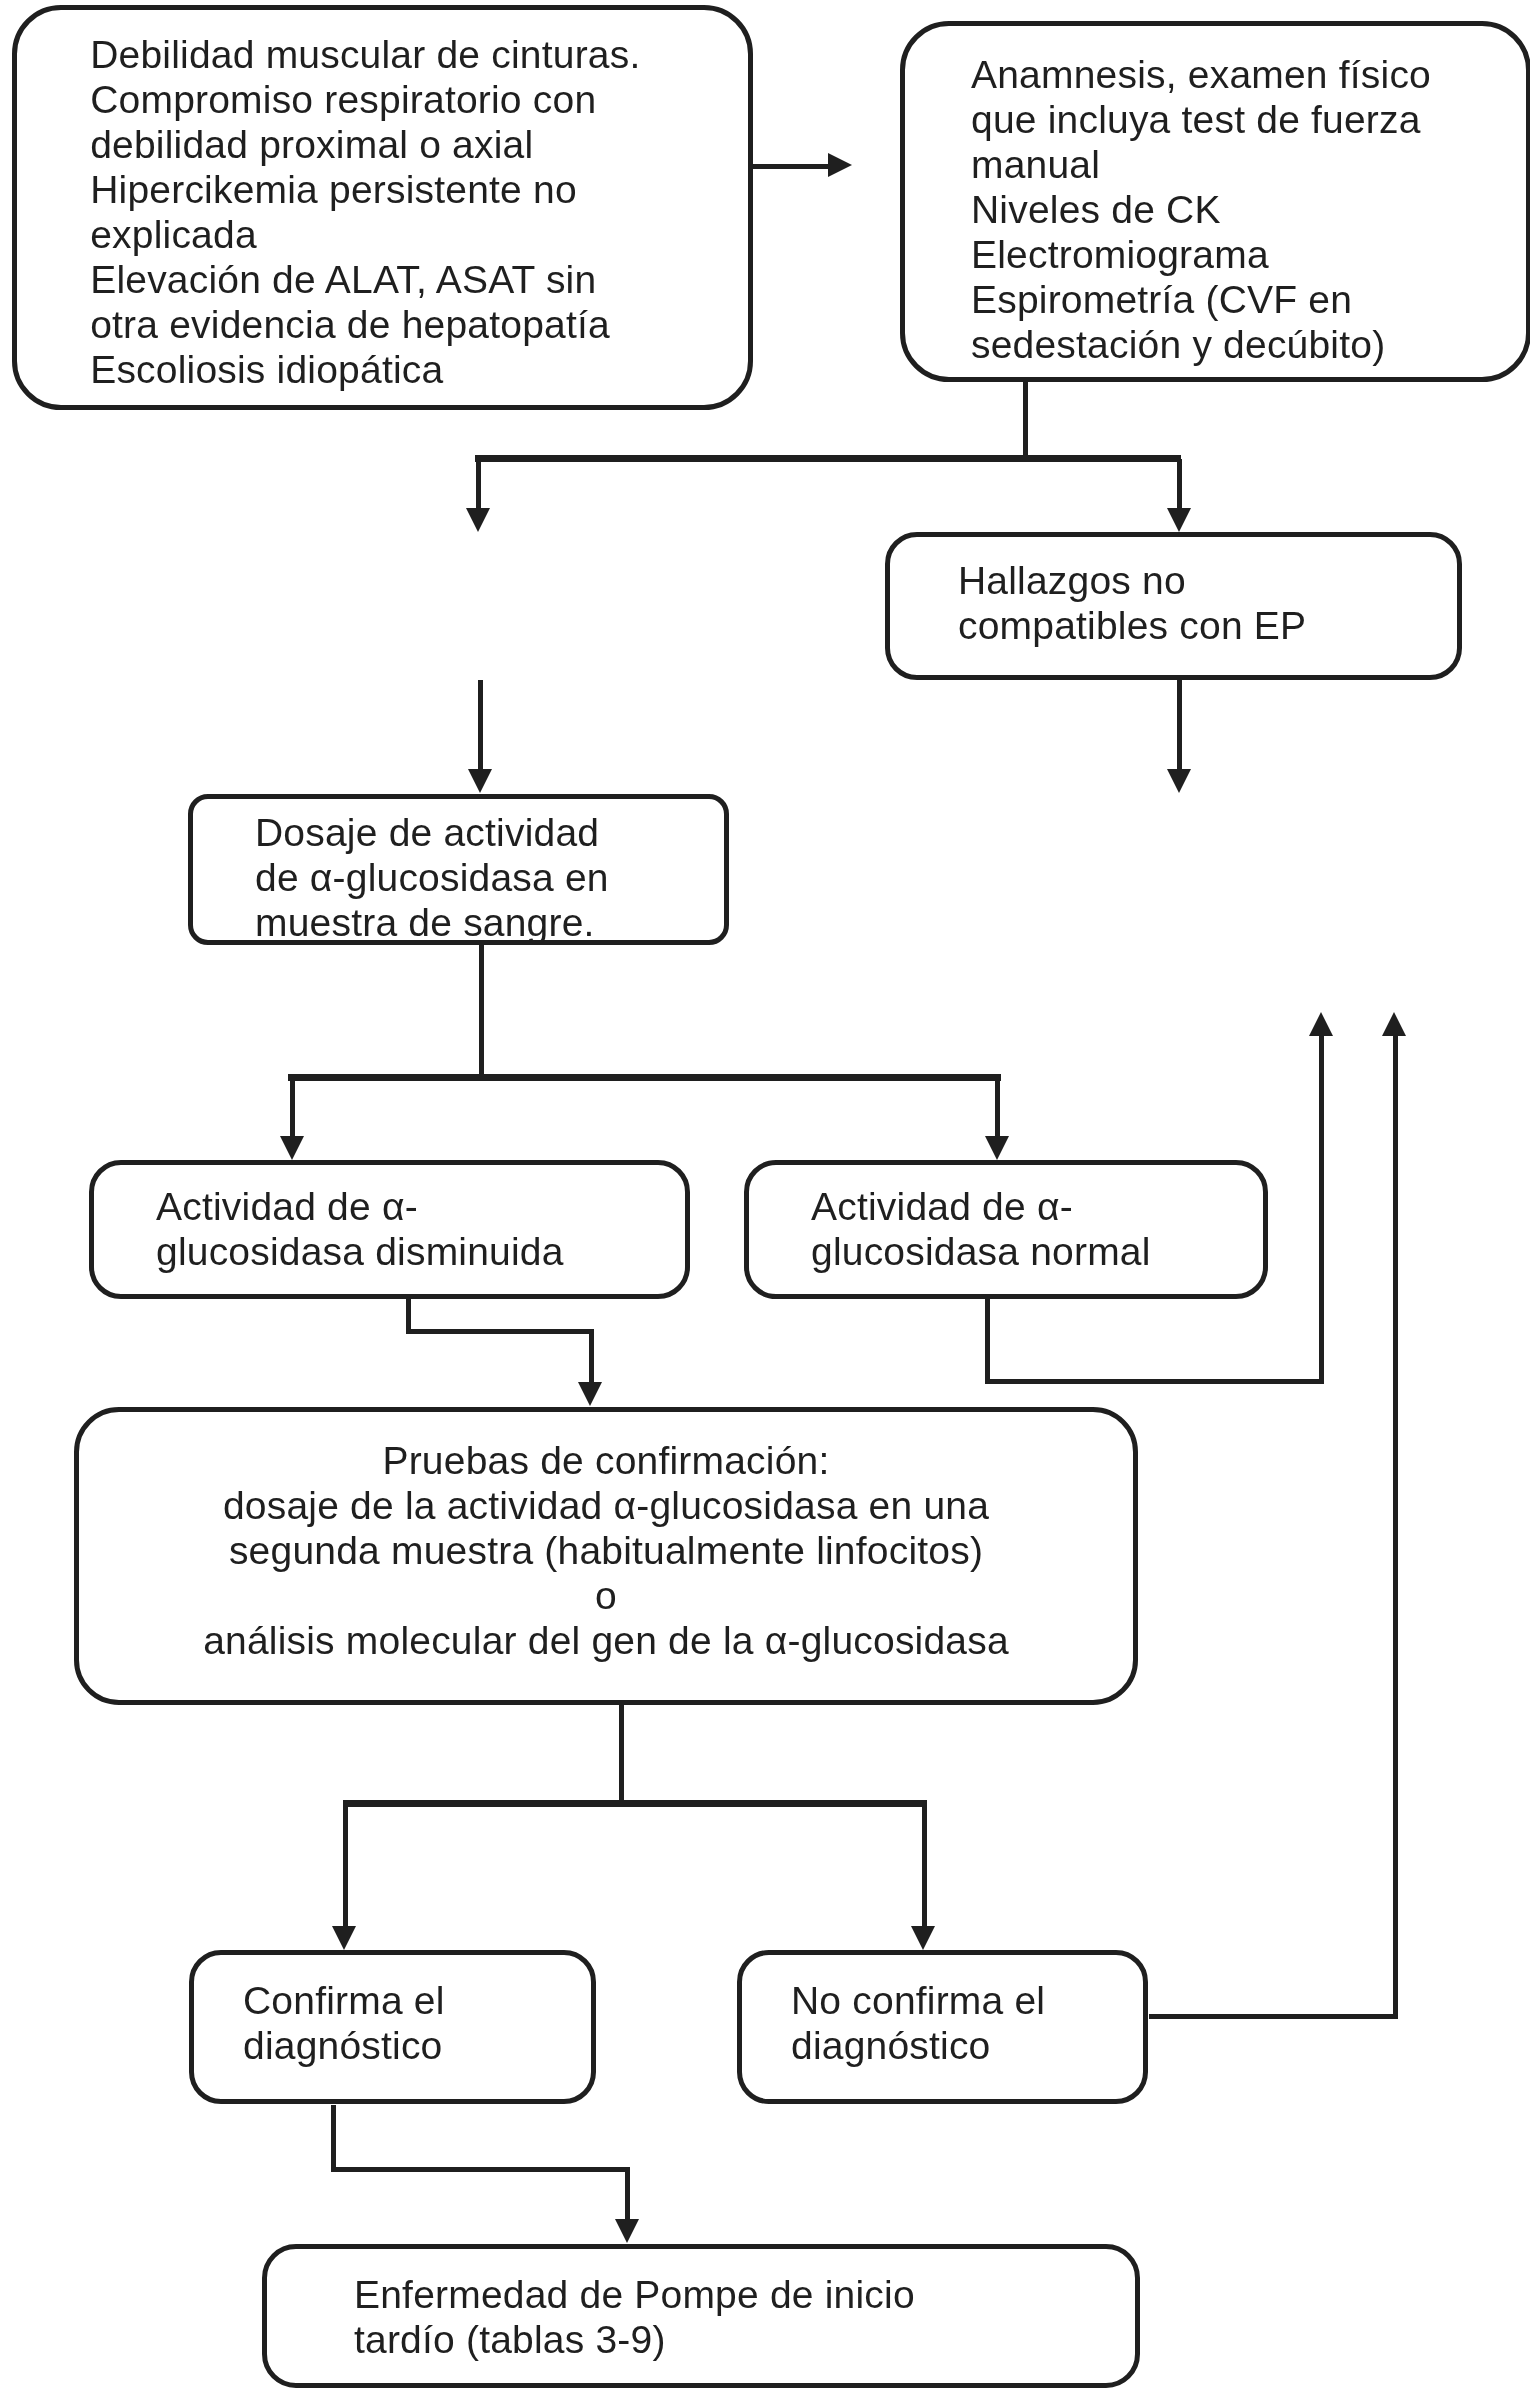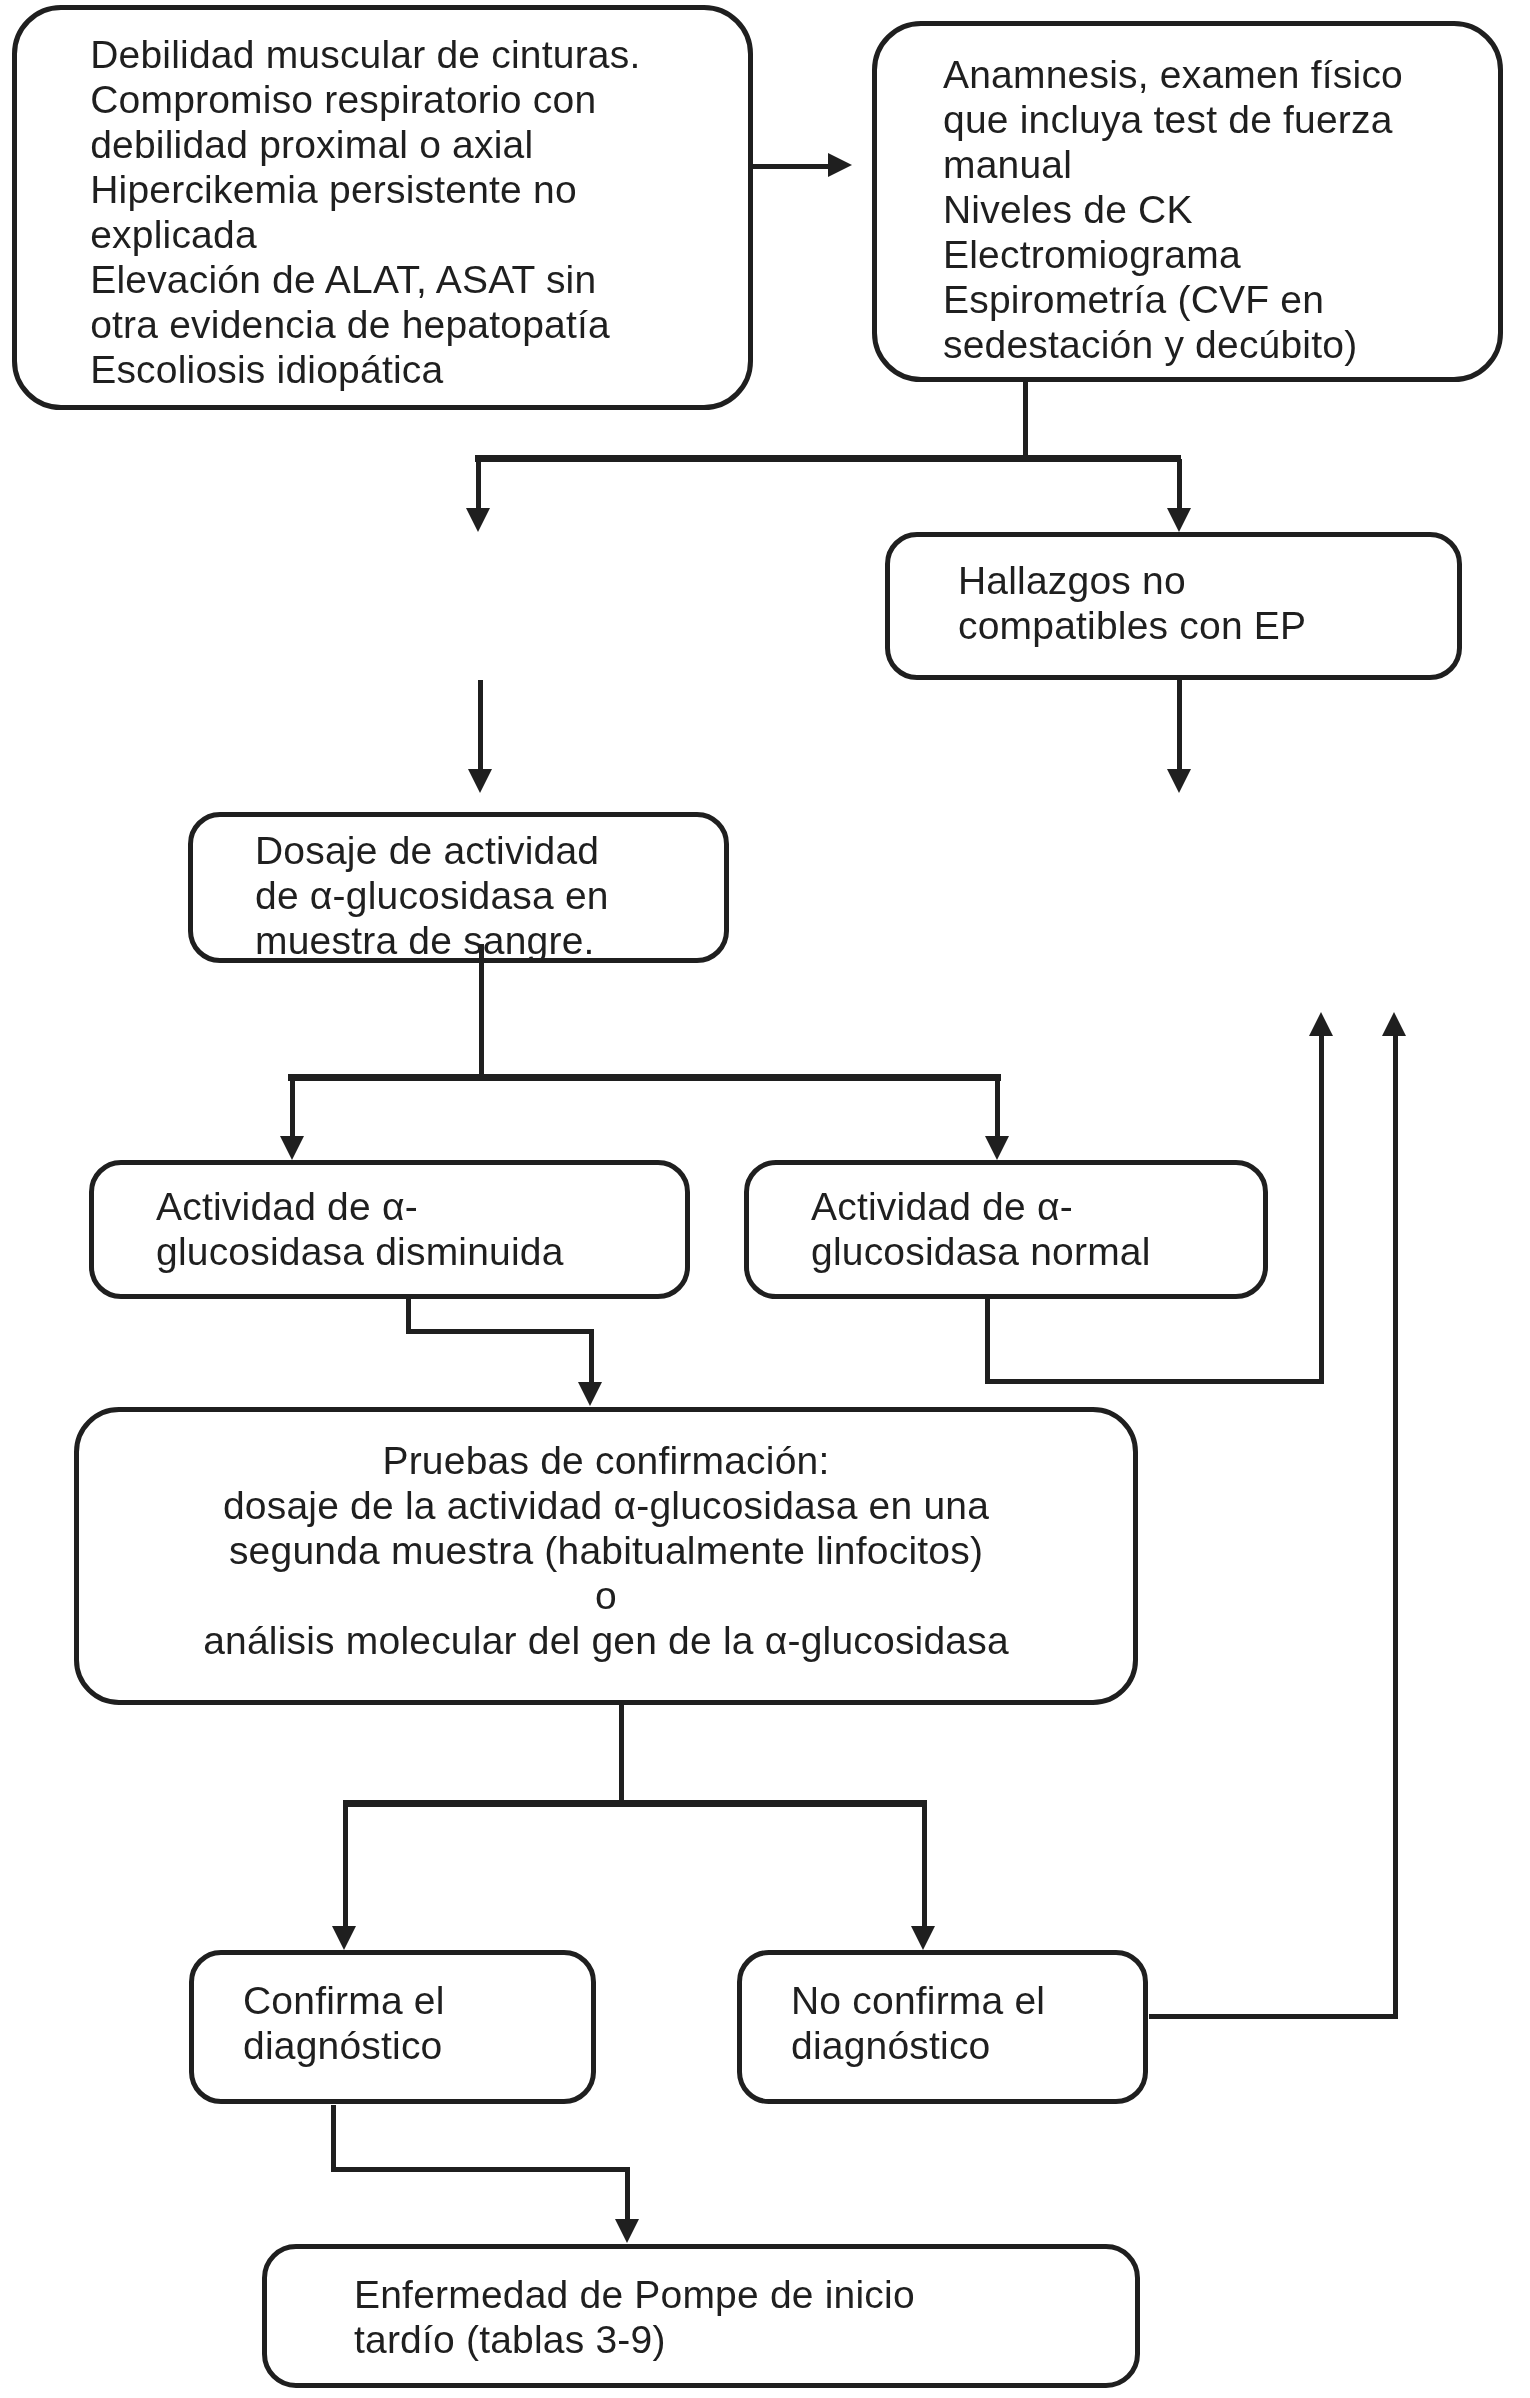--- a/index.html
+++ b/index.html
@@ -45,24 +45,24 @@
     border-right: 12.2px solid transparent;
     border-bottom: 24.5px solid var(--ink, #1f1f1f);
   }
   .ah.right {
     border-top: 12.2px solid transparent;
     border-bottom: 12.2px solid transparent;
     border-left: 24.5px solid var(--ink, #1f1f1f);
   }
   
   #screening       { left:12.2px;   top:4.7px;    width:741px;  height:405px; border-radius:49px; padding:22.6px 7.5px 0 73px; }
-  #evaluation      { left:872px;  top:21px;   width:631px;  height:361px; border-radius:49px; padding:26px 7.5px 0 66px; }
+  #evaluation      { left:900px;  top:21px;   width:631px;  height:361px; border-radius:49px; padding:26px 7.5px 0 66px; }
   #hallazgos-ep    { left:188px;  top:532px;  width:589px;  height:148px; border-radius:32px; padding:21px 7.5px 0 62px; }
   #hallazgos-no-ep { left:885px;  top:532px;  width:577px;  height:148px; border-radius:32px; padding:21px 7.5px 0 68px; }
-  #dosaje          { left:188px;  top:794px;  width:541px;  height:151px; border-radius:32px; padding:11.3px 7.5px 0 62px;margin-top:18px; }
+  #dosaje          { left:188px;  top:794px;  width:541px;  height:151px; border-radius:20px; padding:11.3px 7.5px 0 62px; }
   #plantear        { left:885px;  top:794px;  width:579px;  height:218px; border-radius:32px; padding:22.6px 7.5px 0 72px; }
   #disminuida      { left:89px;   top:1160px; width:601px;  height:139px; border-radius:32px; padding:19px 7.5px 0 62px; }
   #normal          { left:744px;  top:1160px; width:524px;  height:139px; border-radius:32px; padding:19px 7.5px 0 62px; }
   #pruebas         { left:74px;   top:1407px; width:1064px; height:298px; border-radius:45px; padding:26px 13px 0 13px; text-align:center; }
   #confirma        { left:189px;  top:1950px; width:407px;  height:154px; border-radius:32px; padding:22.6px 7.5px 0 49px; }
   #no-confirma     { left:737px;  top:1950px; width:411px;  height:154px; border-radius:32px; padding:22.6px 7.5px 0 49px; }
   #pompe           { left:262px;  top:2244px; width:878px;  height:144px; border-radius:34px; padding:22.6px 7.5px 0 87px; }
 </style>
 </head>
 <body>

